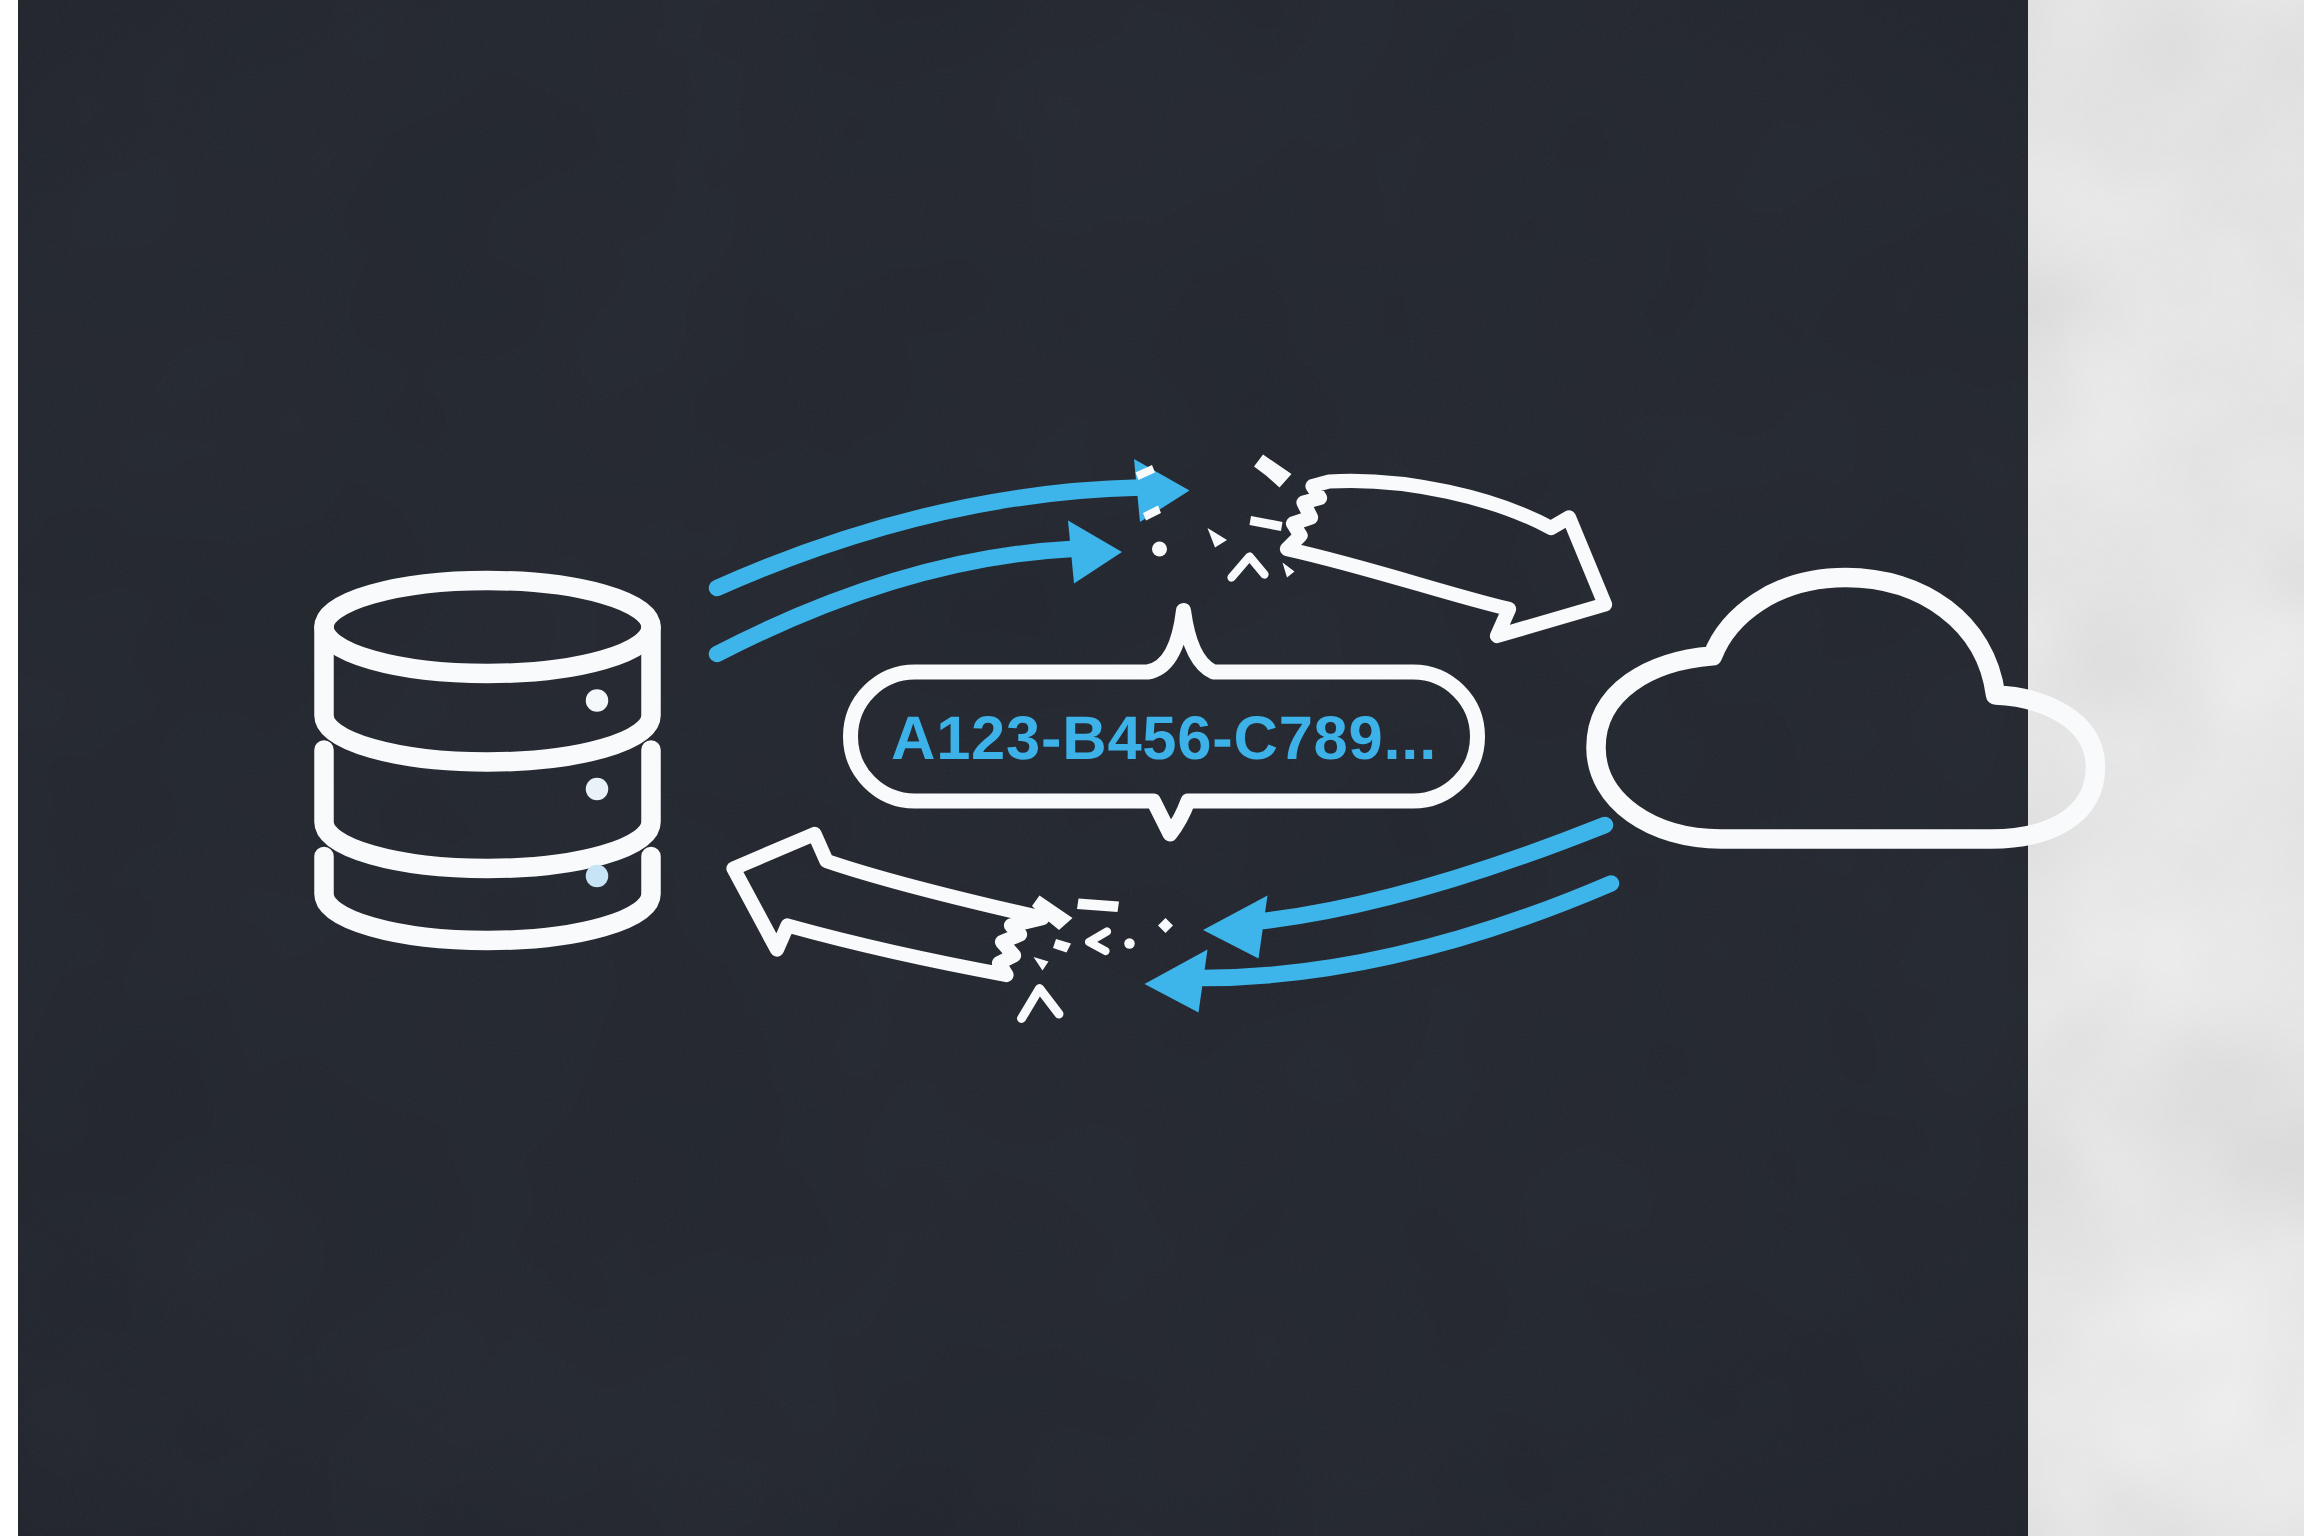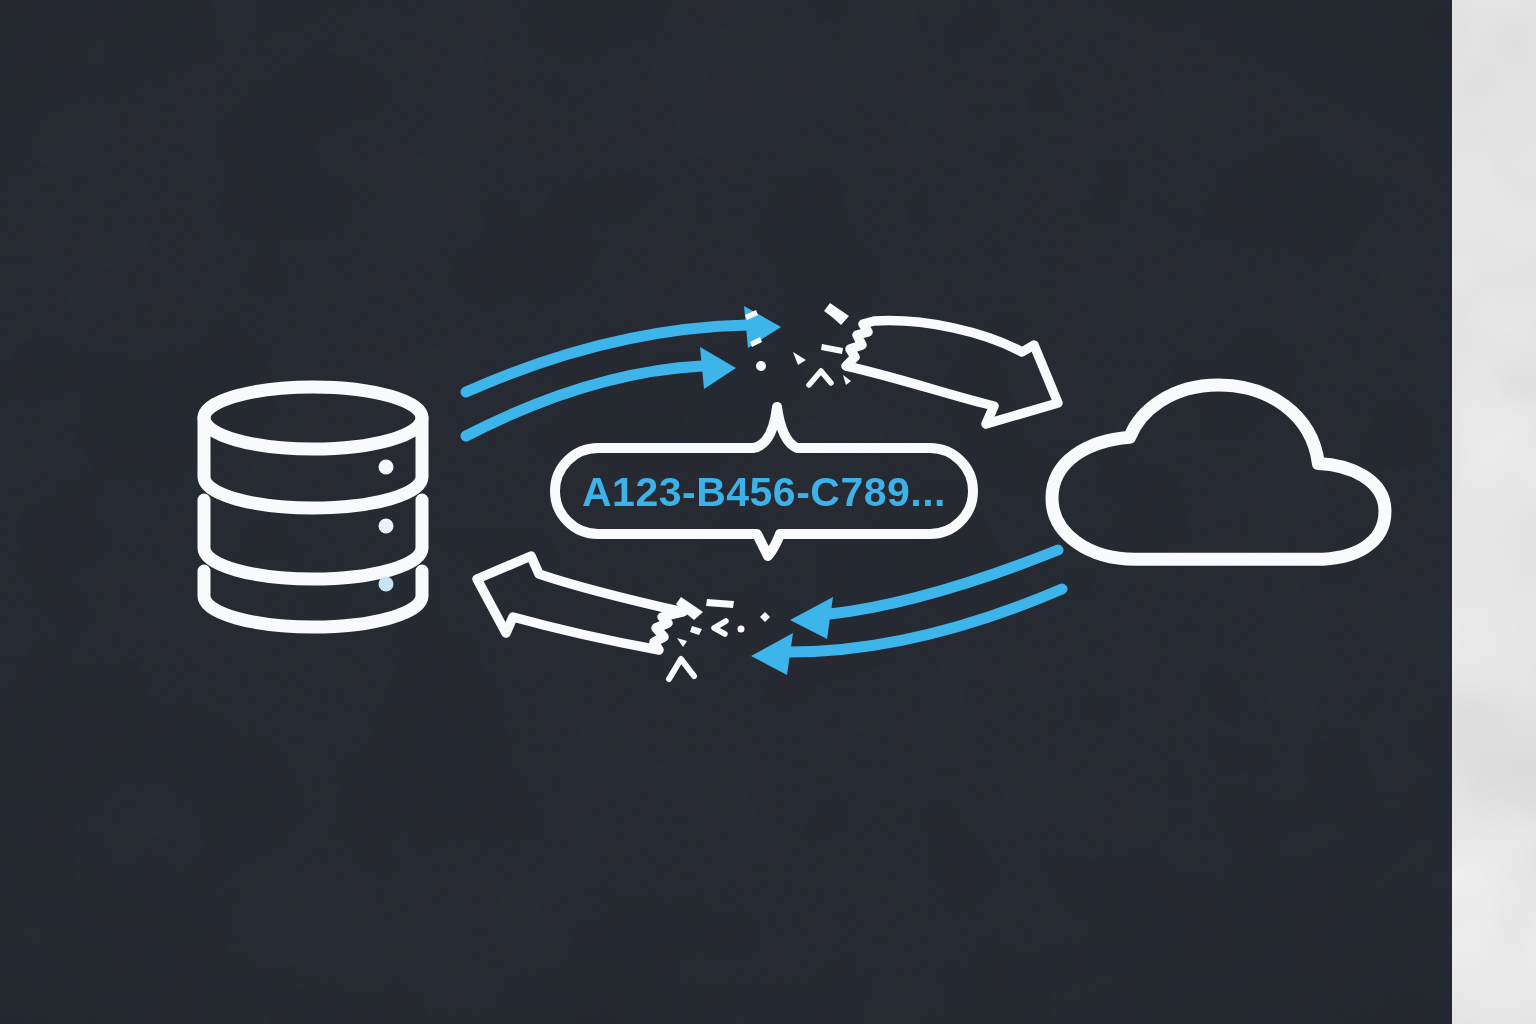--- a/index.html
+++ b/index.html
@@ -2,26 +2,27 @@
 <html style="--background: #272b34; --background_edge: #1f222a; --stroke_white: #f8fafb; --accent_blue: #3eb5ea; --token_text: #3cb2e8; --db_dot_top: #f4f8fa; --db_dot_middle: #e9f2f8; --db_dot_bottom: #c6e4f6;"><head>
 <meta charset="utf-8">
 <style>
   html, body { margin: 0; padding: 0; }
   body {
     width: 1536px; height: 1024px; overflow: hidden;
     font-family: "Liberation Sans", sans-serif;
   }
   .stage {
     position: relative;
-    width: 1452px; height: 1024px;
+    width: 1340px; height: 1024px;
     background:
       radial-gradient(115% 95% at 50% 46%,
         var(--background, #272b34) 0%,
         var(--background, #272b34) 52%,
         var(--background_edge, #1f222a) 100%);
+    margin-left: 12px;
   }
   svg.diagram { position: absolute; inset: 0; display: block; }
   .white-stroke {
     stroke: var(--stroke_white, #f8fafb);
     fill: none;
     stroke-linecap: round;
     stroke-linejoin: round;
   }
   .blue-stroke {
     stroke: var(--accent_blue, #3eb5ea);

